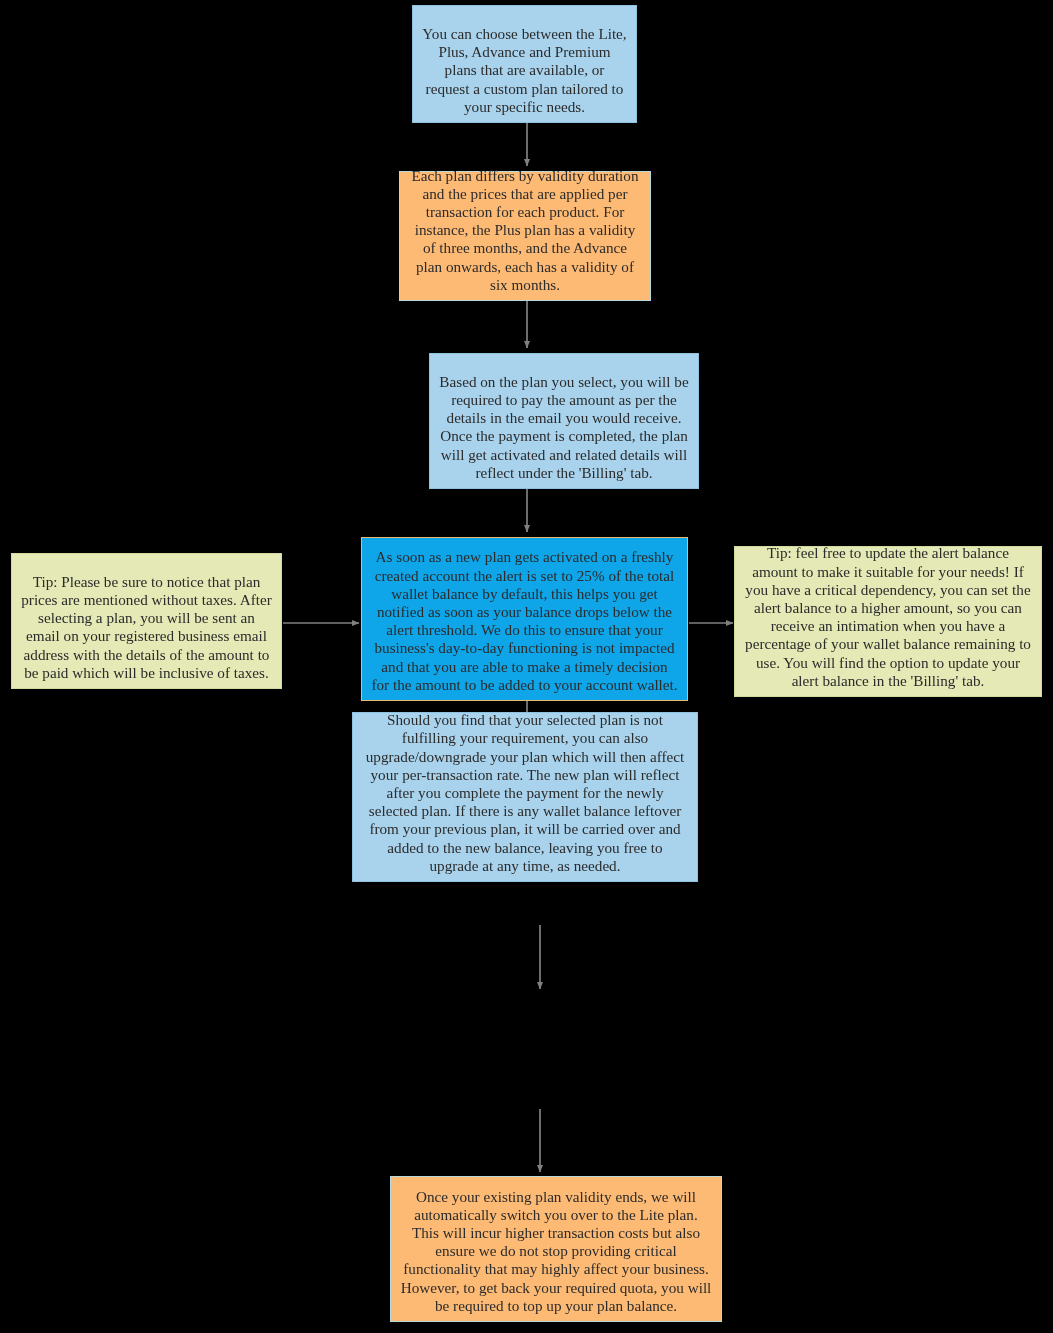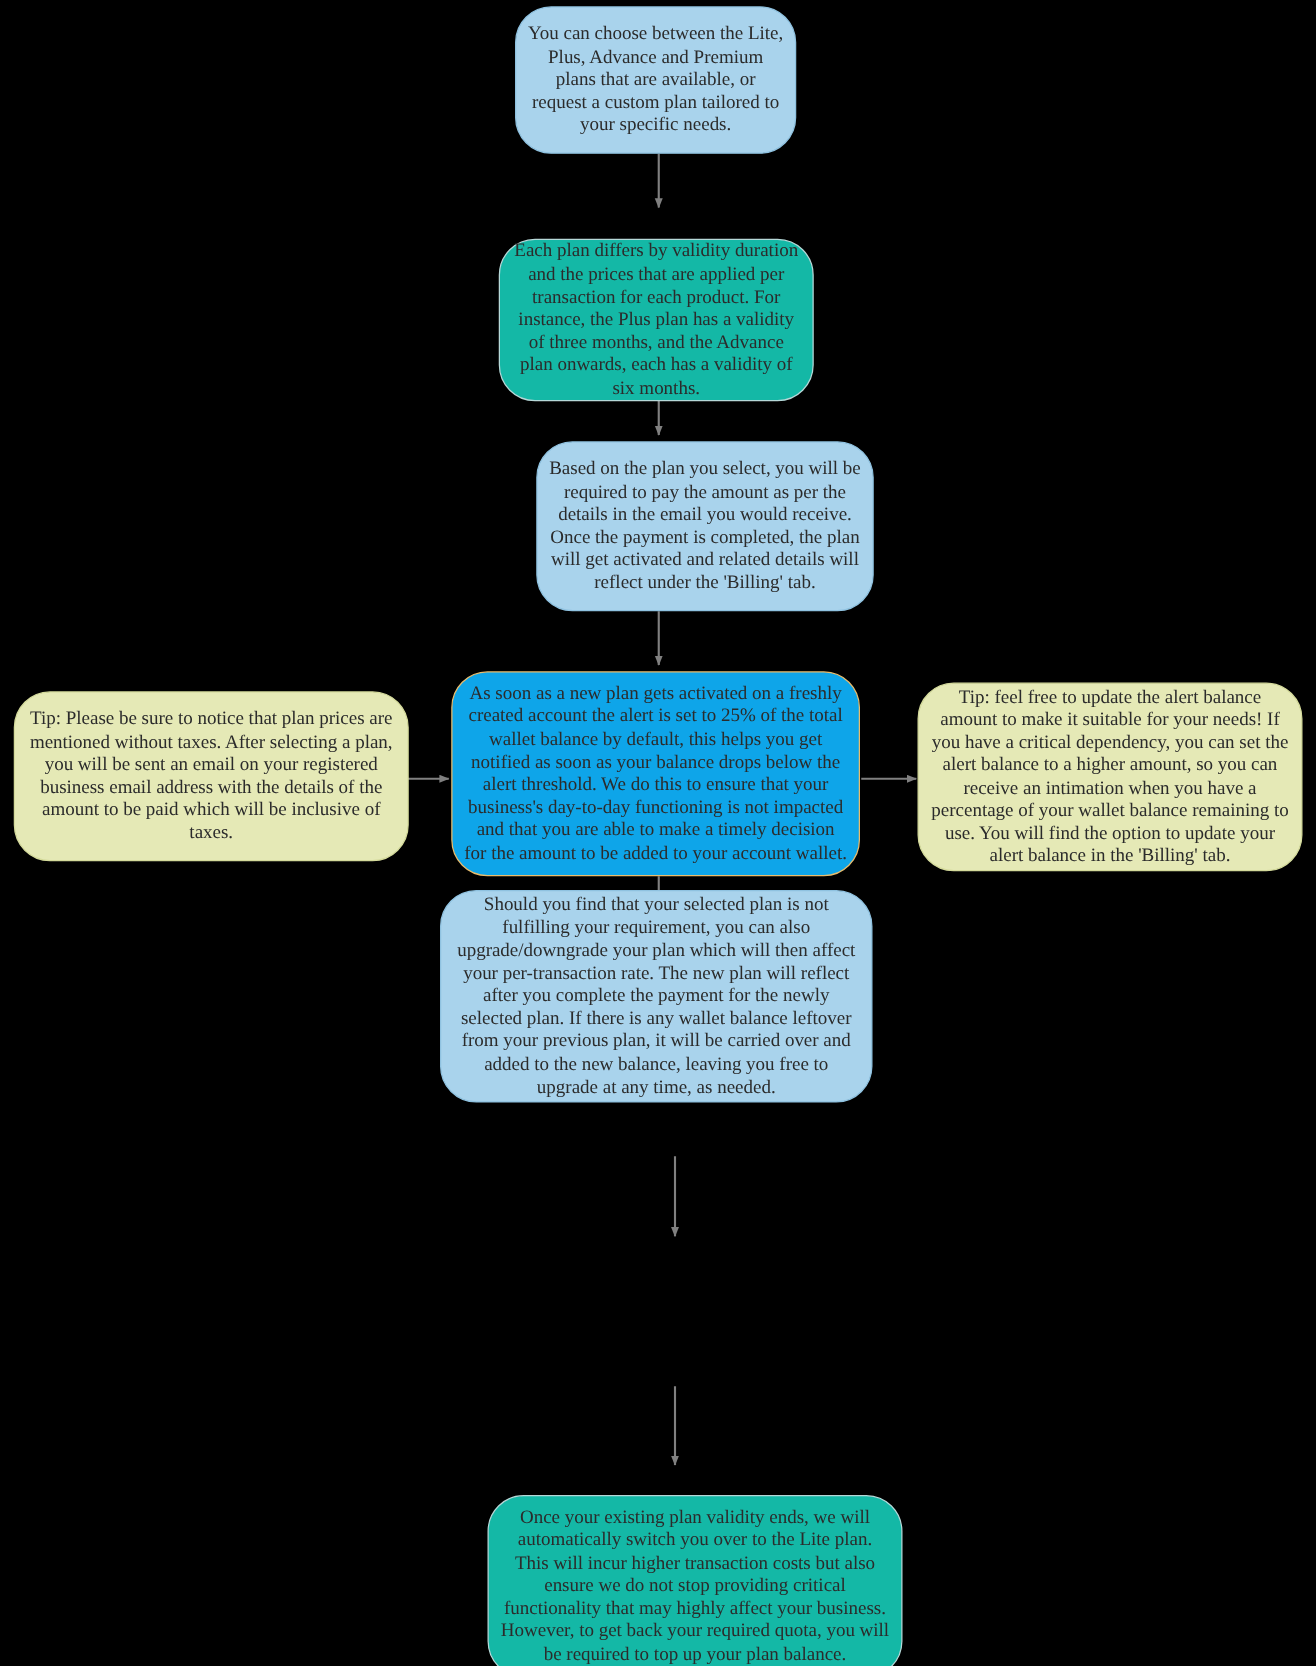--- a/index.html
+++ b/index.html
@@ -33,37 +33,36 @@
   }
 
   .node {
     position: absolute;
     box-sizing: border-box;
     text-align: center;
     color: #2b2b2b;
     font-size: 15.2px;
     line-height: 18.2px;
     display: flex;
-    align-items: center;
+    align-items: flex-end;
     justify-content: center;
     padding: 6px 9px;
     border-width: 1px;
     border-style: solid;
-    border-radius: 29px;
   }
 
   .node .node-text {
     display: block;
     width: 100%;
     white-space: pre-line;
   }
 
   
   .fill-blue   { background: #a9d3ec; border-color: #8fc2e0; }
-  .fill-cyan   { background: #14b8a6; border-color: #b6d8d8; margin-top: 20px; }
+  .fill-cyan   { background: #fdba74; border-color: #b6d8d8; }
   .fill-orange { background: #0ea5e9; border-color: #e8bc6d; }
   .fill-olive  { background: #e5e9b6; border-color: #d4da9b; }
 </style>
 </head>
 <body>
 
 <div id="canvas">
 
   <svg class="edge-layer" width="1053" height="1333" viewBox="0 0 1053 1333">
     <defs>
@@ -98,21 +97,21 @@
   </div>
 
   <div class="node fill-blue" style="left:389px; top:353px; width:270px; height:136px;margin-left:40px;">
     <span class="node-text">Based on the plan you select, you will be required to pay the amount as per the details in the email you would receive. Once the payment is completed, the plan will get activated and related details will reflect under the 'Billing' tab.</span>
   </div>
 
   <div class="node fill-orange" style="left:361px; top:537px; width:327px; height:164px;">
     <span class="node-text">As soon as a new plan gets activated on a freshly created account the alert is set to 25% of the total wallet balance by default, this helps you get notified as soon as your balance drops below the alert threshold. We do this to ensure that your business's day-to-day functioning is not impacted and that you are able to make a timely decision for the amount to be added to your account wallet.</span>
   </div>
 
-  <div class="node fill-olive" style="left:11px; top:553px; width:316px; height:136px;">
+  <div class="node fill-olive" style="left:11px; top:553px; width:271px; height:136px;">
     <span class="node-text">Tip: Please be sure to notice that plan prices are mentioned without taxes. After selecting a plan, you will be sent an email on your registered business email address with the details of the amount to be paid which will be inclusive of taxes.</span>
   </div>
 
   <div class="node fill-olive" style="left:734px; top:546px; width:308px; height:151px;">
     <span class="node-text">Tip: feel free to update the alert balance amount to make it suitable for your needs! If you have a critical dependency, you can set the alert balance to a higher amount, so you can receive an intimation when you have a percentage of your wallet balance remaining to use. You will find the option to update your alert balance in the 'Billing' tab.</span>
   </div>
 
   <div class="node fill-blue" style="left:352px; top:712px; width:346px; height:170px;">
     <span class="node-text">Should you find that your selected plan is not fulfilling your requirement, you can also upgrade/downgrade your plan which will then affect your per-transaction rate. The new plan will reflect after you complete the payment for the newly selected plan. If there is any wallet balance leftover from your previous plan, it will be carried over and added to the new balance, leaving you free to upgrade at any time, as needed.</span>
   </div>

